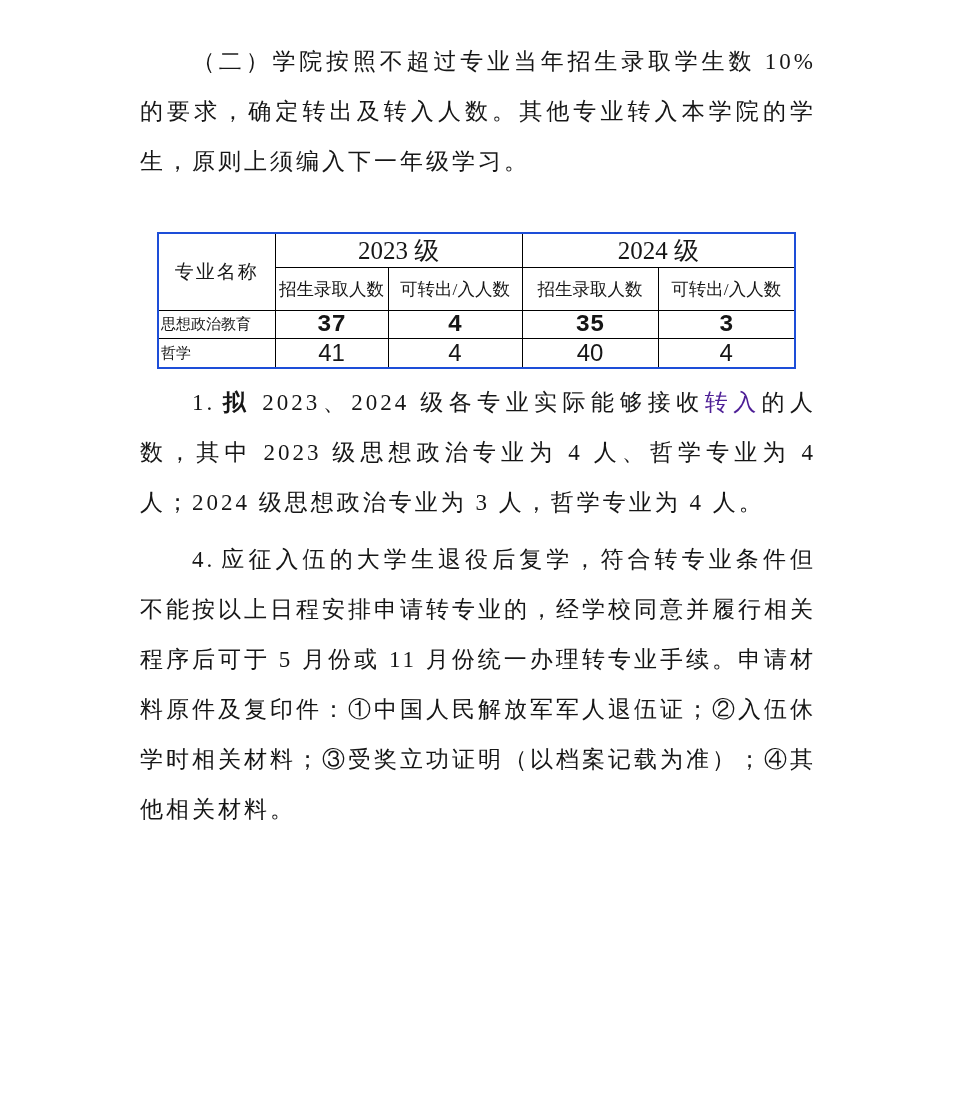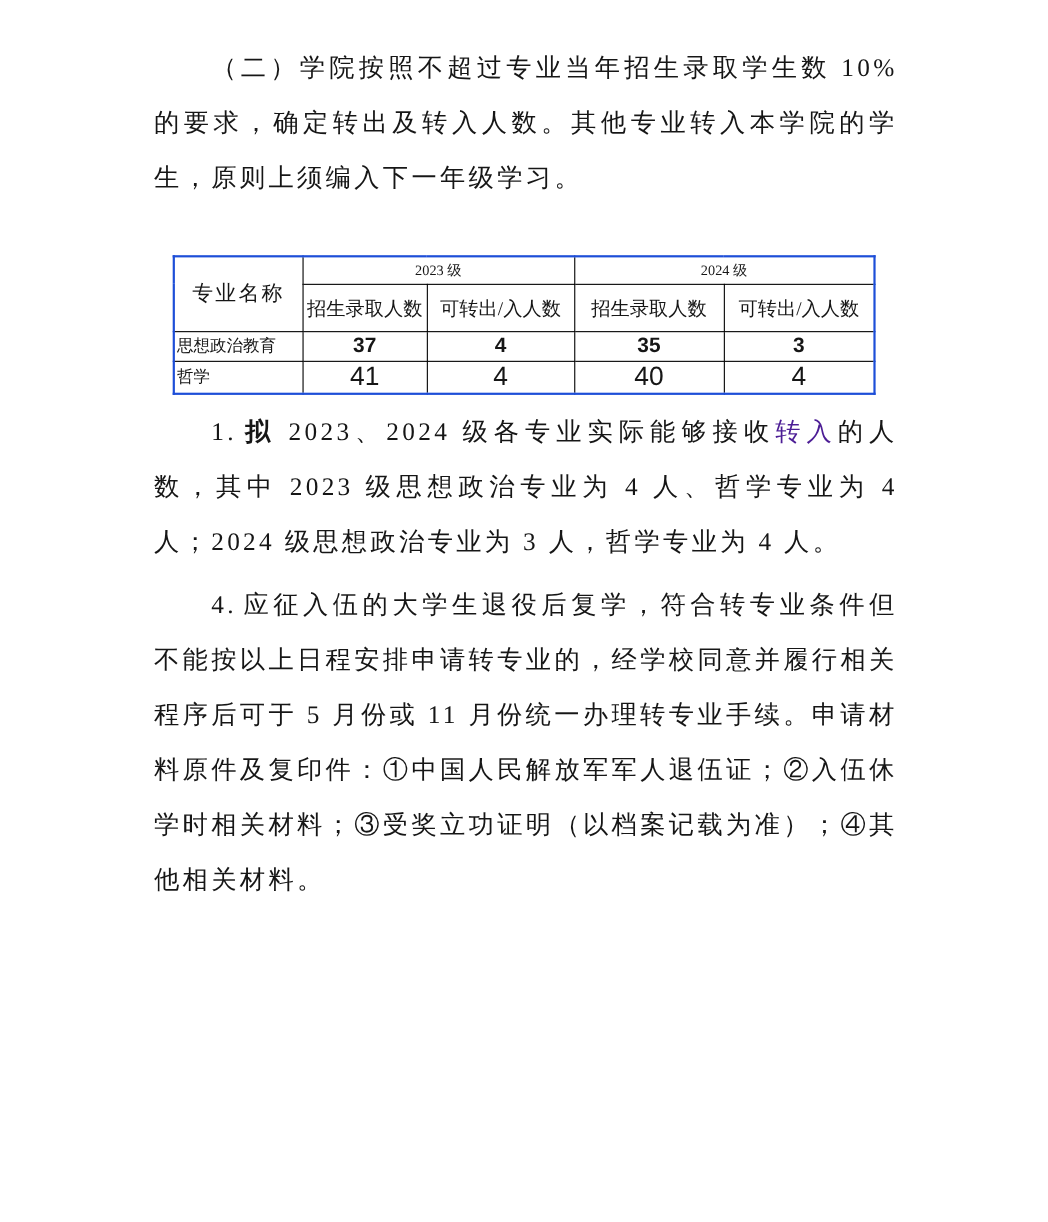--- a/index.html
+++ b/index.html
@@ -46,27 +46,27 @@
     text-align: center;
     vertical-align: middle;
     padding: 0;
     overflow: hidden;
     white-space: nowrap;
   }
   tr.hdr-row-1 { height: 25px; }
   tr.hdr-row-2 { height: 43px; }
   tr.data-row  { height: 27px; }
   .th-major { font-size: 19px; letter-spacing: 2px; }
-  .th-grade { font-size: 13px; }
+  .th-grade { font-size: 25px; }
   .th-sub   { font-size: 17.5px; }
   .td-name  { text-align: left !important; font-size: 15px; padding-left: 2px !important; }
   .td-num-bold {
-    font-family: Liberation Sans, sans-serif;
+    font-family: Liberation Mono, monospace;
     font-weight: bold !important;
-    font-size: 19px;
+    font-size: 24px;
   }
   .td-num-serif {
     font-family: Liberation Sans, sans-serif;
     font-size: 24px;
   }
   .gap-before-p4 { height: 7px; }
 </style>
 </head>
 <body>
 

